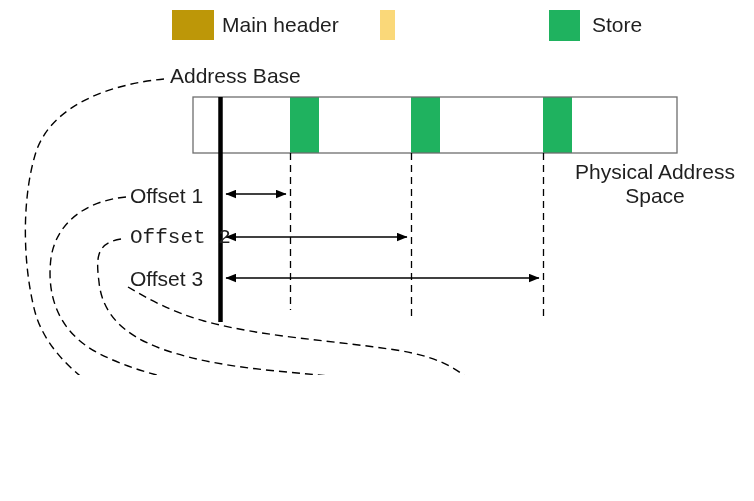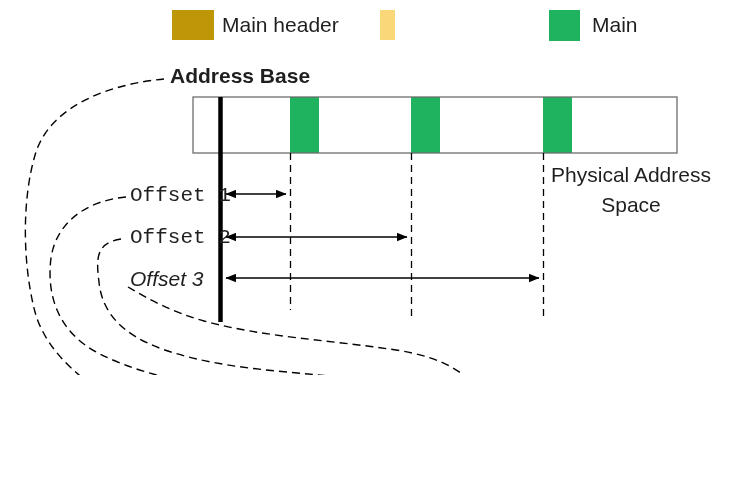--- a/index.html
+++ b/index.html
@@ -13,21 +13,21 @@
   }
   .stage svg{position:absolute;left:0;top:0;}
   .lbl{
     position:absolute;
     font-size:21px;
     line-height:24px;
     white-space:nowrap;
     color:#1f1f1f;
   }
   .lbl.center{text-align:center;white-space:normal;}
-  .pas-label{line-height:30px;}
+  .pas-label{line-height:24px;margin-left:24px;}
 </style>
 </head>
 <body>
 
 <div class="stage">
 
   <svg width="754" height="501" viewBox="0 0 754 501">
     <defs>
       <marker id="ah" viewBox="0 0 10 8" markerWidth="11" markerHeight="9" refX="9.5" refY="4" orient="auto-start-reverse" markerUnits="userSpaceOnUse">
         <path d="M0 0 L10 4 L0 8 Z" fill="#000000"></path>
@@ -64,22 +64,22 @@
     <rect x="422" y="423" width="31" height="33" fill="#1FB25F"></rect>
     <rect x="453" y="423" width="11" height="33" fill="#FAD879"></rect>
     <rect x="464" y="423" width="29" height="33" fill="#1FB25F"></rect>
     <rect x="493" y="423" width="12" height="33" fill="#FAD879"></rect>
     <rect x="505" y="423" width="32" height="33" fill="#1FB25F"></rect>
 
     <line x1="70" y1="498" x2="740" y2="498" stroke="#d8d8d8" stroke-width="2" stroke-dasharray="14 8" opacity="0.55"></line>
   </svg>
 
   <div class="lbl" style="left:222px;top:13px;">Main header</div>
-  <div class="lbl" style="left:592px;top:13px;">Main</div>
+  <div class="lbl" style="left:592px;top:13px;">Store</div>
 
-  <div class="lbl" style="left:170px;top:64px;font-weight:bold;">Address Base</div>
-  <div class="lbl" style="left:130px;top:184px;font-family:Liberation Mono, monospace;">Offset 1</div>
+  <div class="lbl" style="left:170px;top:64px;">Address Base</div>
+  <div class="lbl" style="left:130px;top:184px;">Offset 1</div>
   <div class="lbl" style="left:130px;top:226px;font-family:Liberation Mono, monospace;">Offset 2</div>
-  <div class="lbl" style="left:130px;top:267px;font-style:italic;">Offset 3</div>
+  <div class="lbl" style="left:130px;top:267px;">Offset 3</div>
   <div class="lbl center pas-label" style="left:544px;top:160px;width:174px;">Physical Address Space</div>
 
 
 </div>
 
 </body></html>

